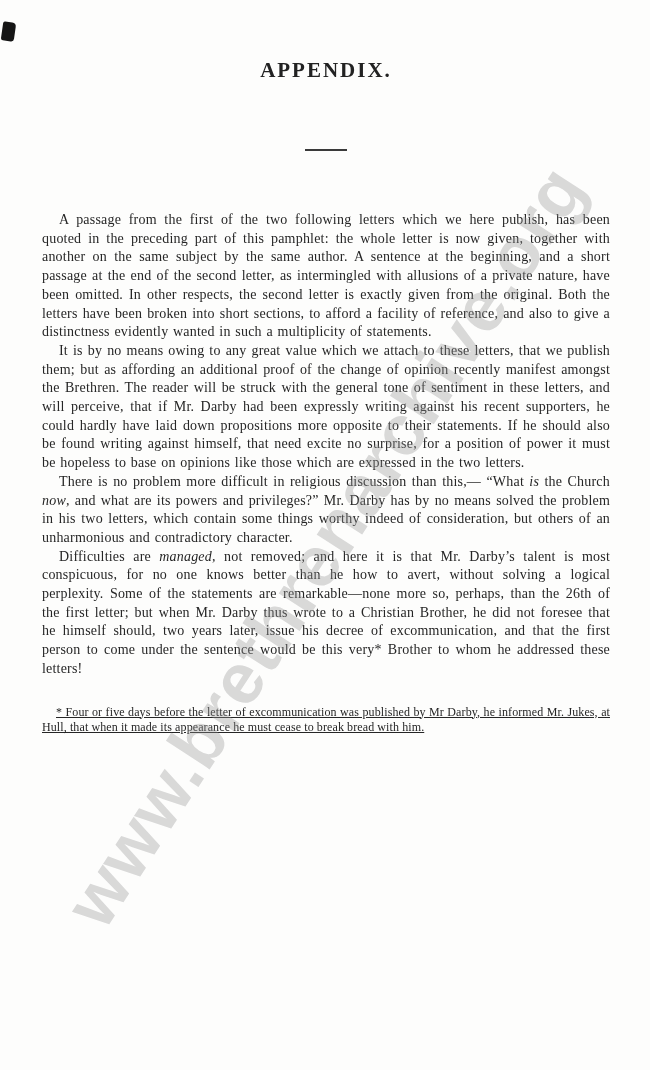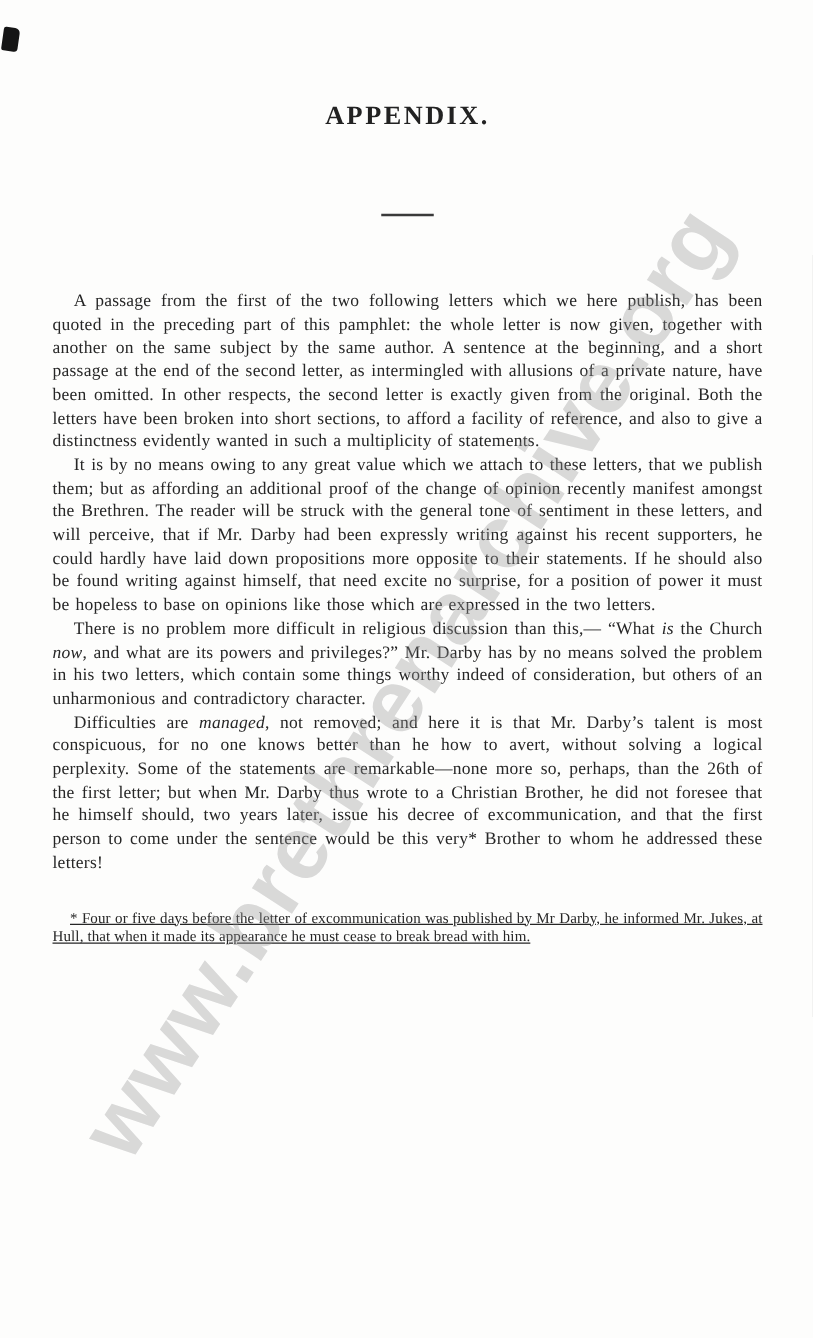--- a/index.html
+++ b/index.html
@@ -22,21 +22,21 @@
     top: 22px;
     left: 2px;
     width: 13px;
     height: 19px;
     background: #151515;
     border-radius: 2px 4px 3px 2px;
     transform: rotate(8deg);
   }
   .content {
     position: relative;
-    padding: 80px 40px 0 42px;
+    padding: 58px 40px 0 42px;
     z-index: 1;
   }
   .title {
     text-align: center;
     font-size: 21px;
     font-weight: bold;
     letter-spacing: 2px;
     color: #222;
     margin: 0;
   }

